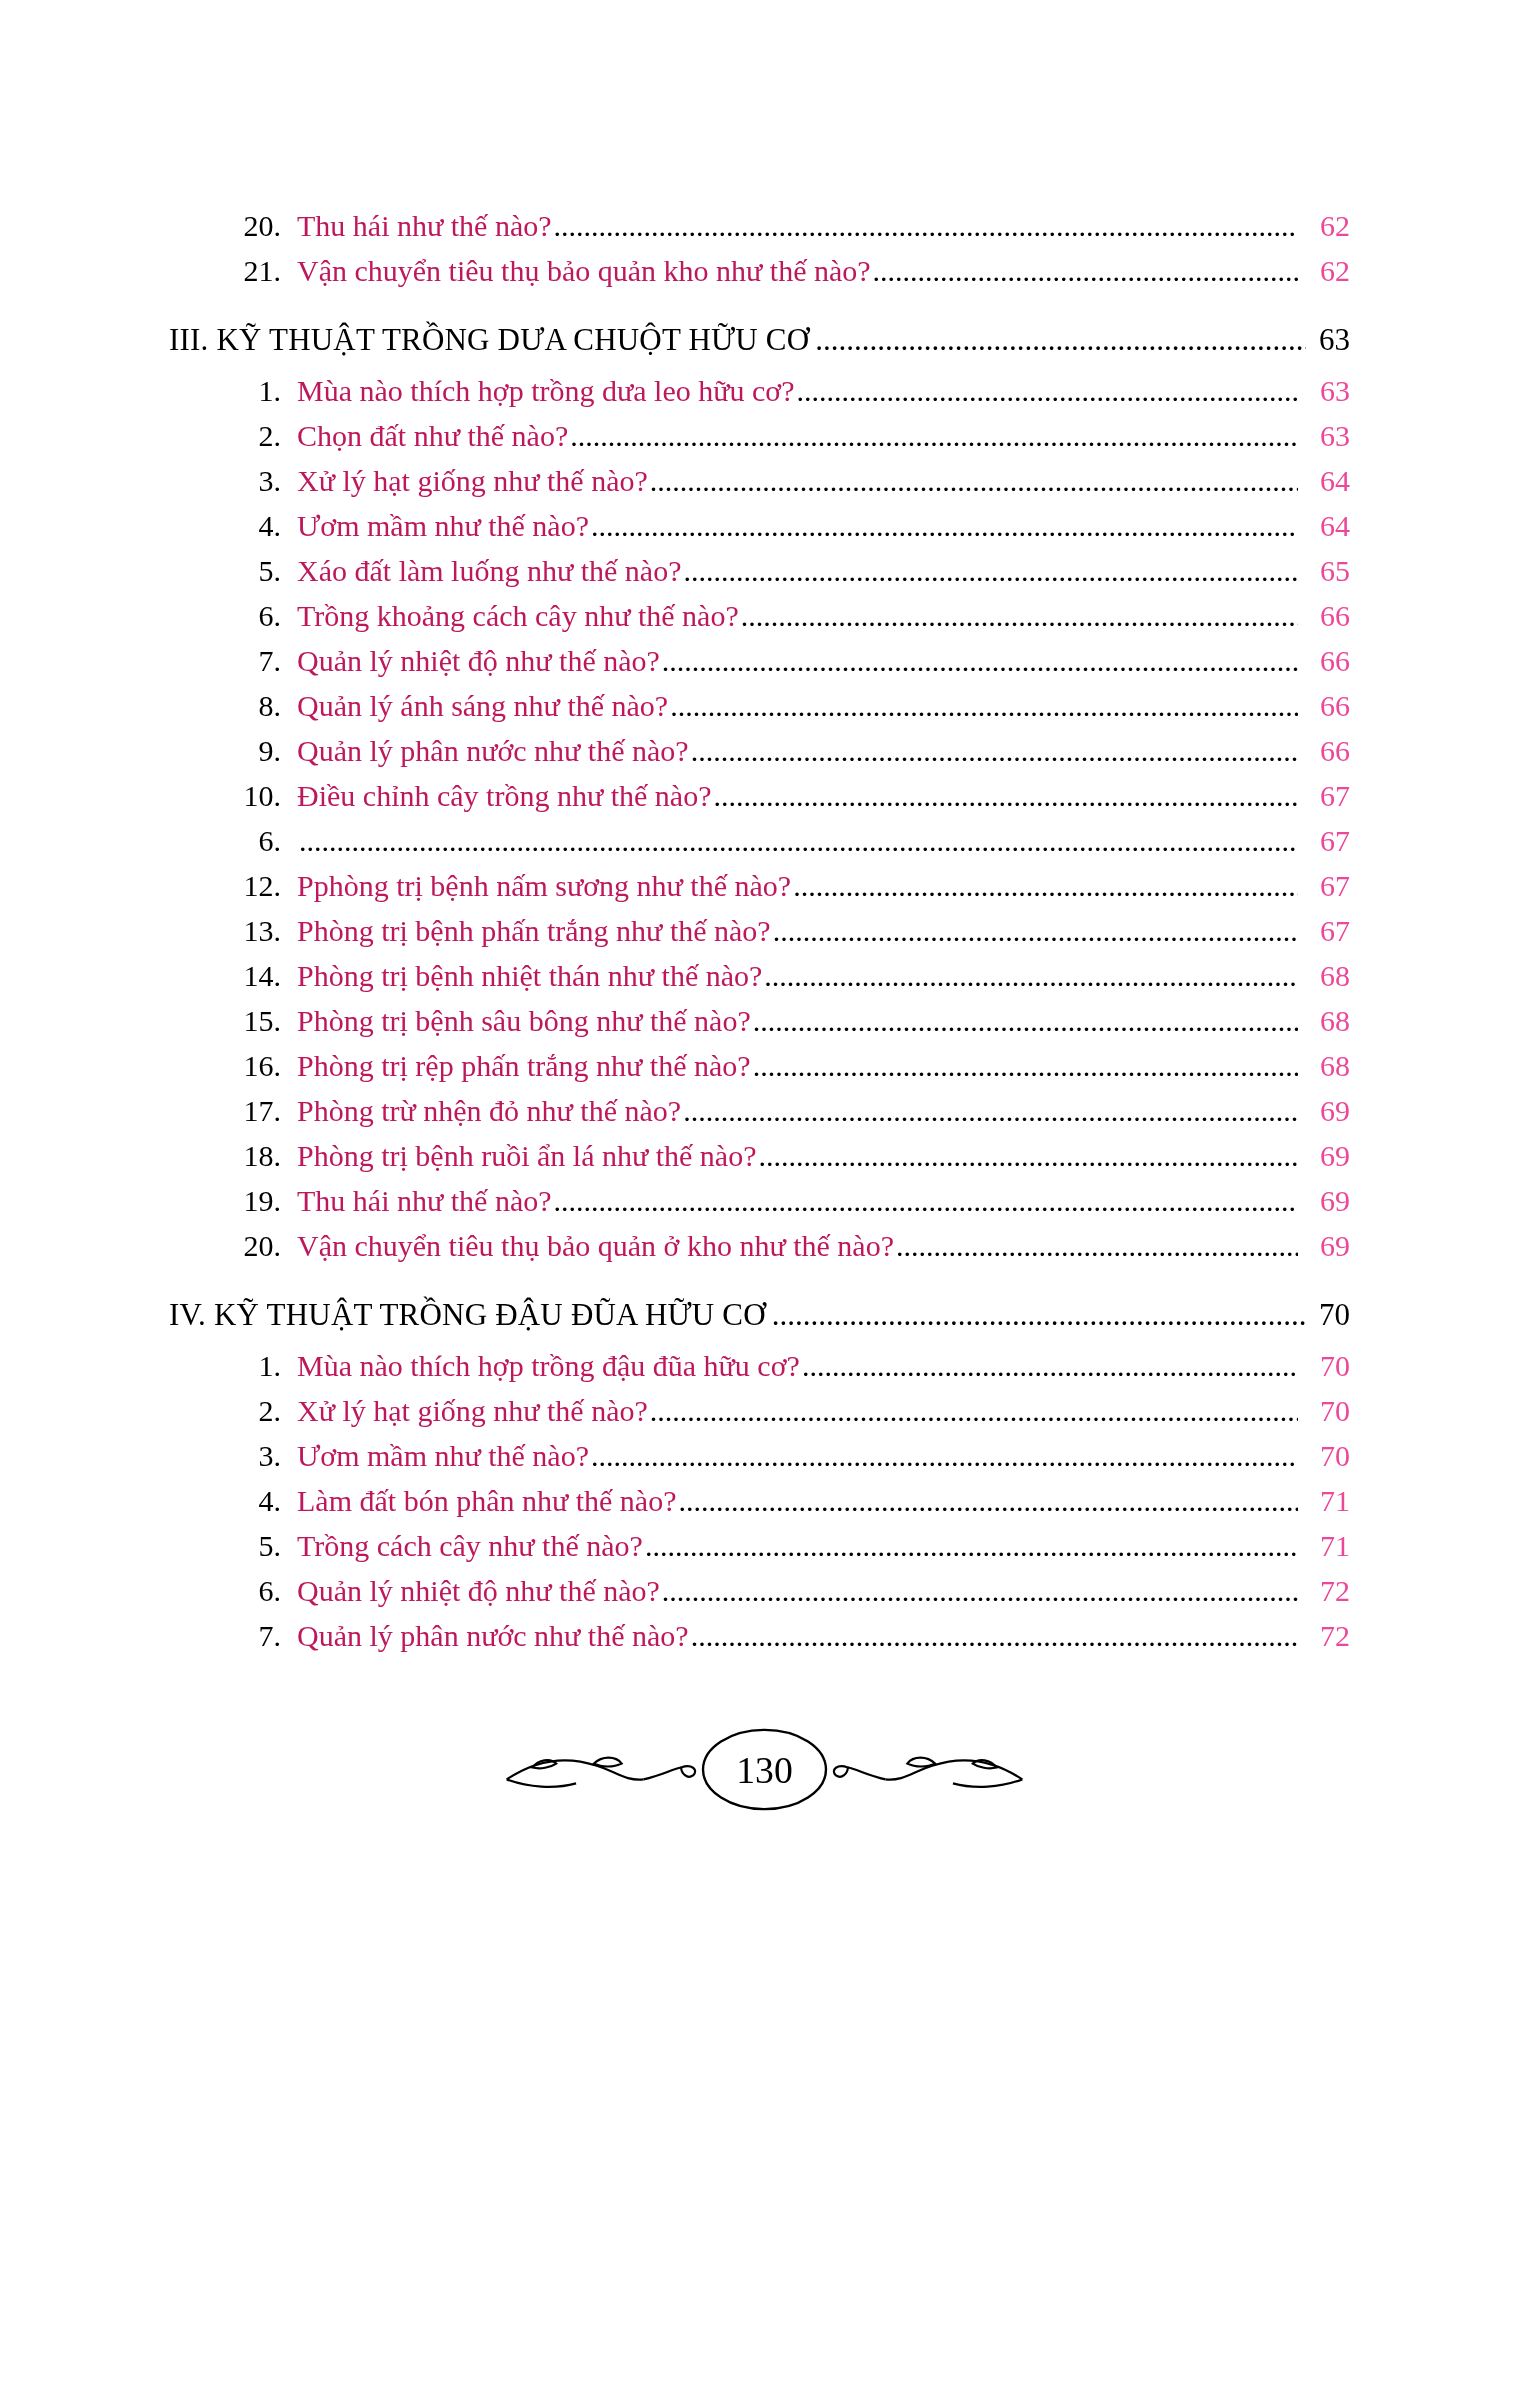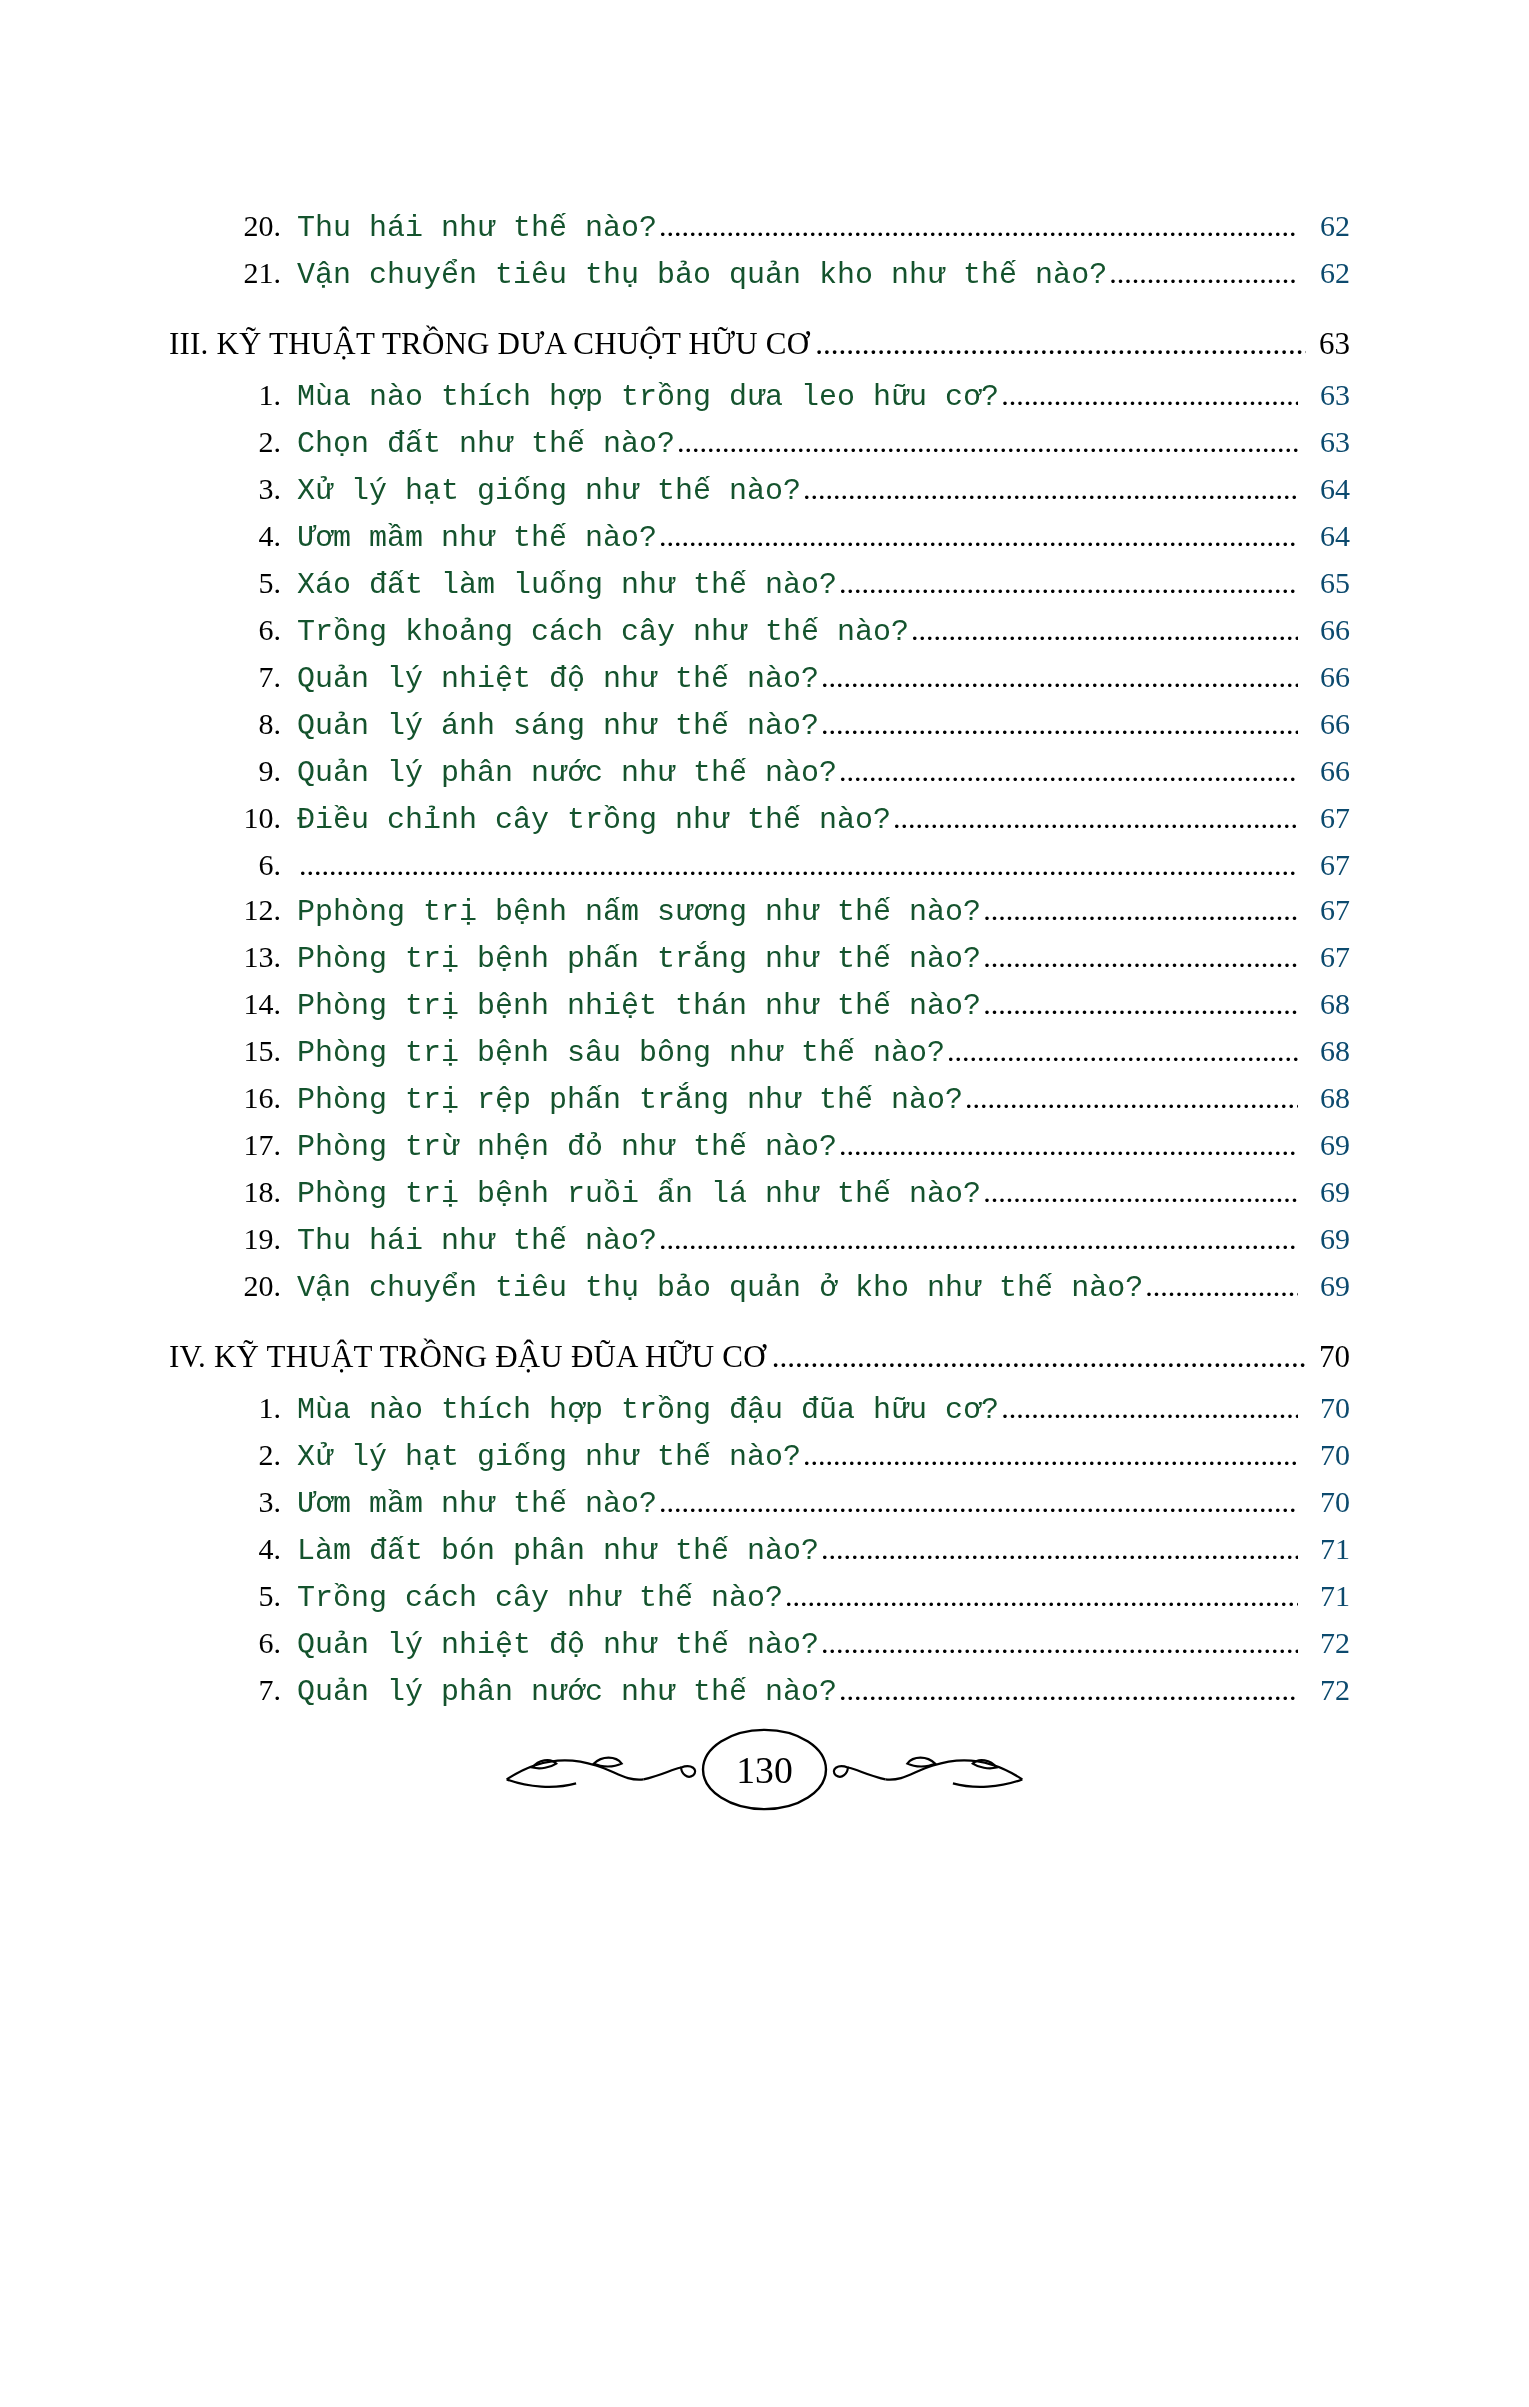--- a/index.html
+++ b/index.html
@@ -70,39 +70,39 @@
     width: 62px;
     flex: 0 0 62px;
     text-align: right;
     font-family: "Liberation Serif", serif;
     font-size: 30px;
     color: #000;
     padding-right: 16px;
     box-sizing: border-box;
   }
   .row .label {
-    font-family: Liberation Mono, monospace;
+    font-family: Liberation Serif, serif;
     font-size: 30px;
-    color: #14532d;
+    color: #be185d;
     white-space: nowrap;
   }
   .row .dots {
     flex: 1 1 auto;
     overflow: hidden;
     white-space: nowrap;
     font-family: "Liberation Serif", serif;
     font-size: 30px;
     color: #000;
     margin-left: 2px;
     letter-spacing: 0px;
   }
   .row .pg {
     font-family: "Liberation Serif", serif;
     font-size: 30px;
-    color: #0c4a6e;
+    color: #ec4899;
     white-space: nowrap;
     min-width: 46px;
     text-align: right;
     padding-left: 6px;
   }
   
   .footer {
     position: absolute;
     left: 0;
     right: 0;

